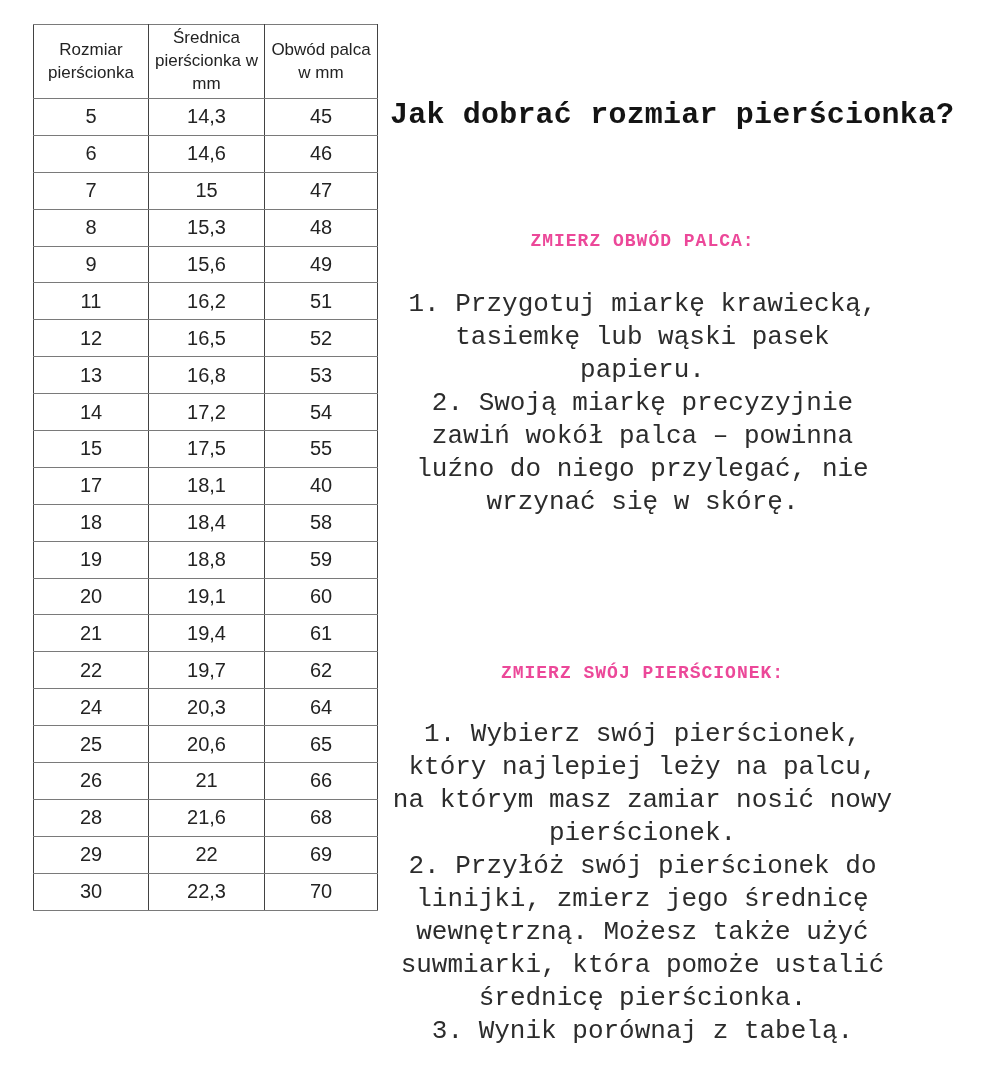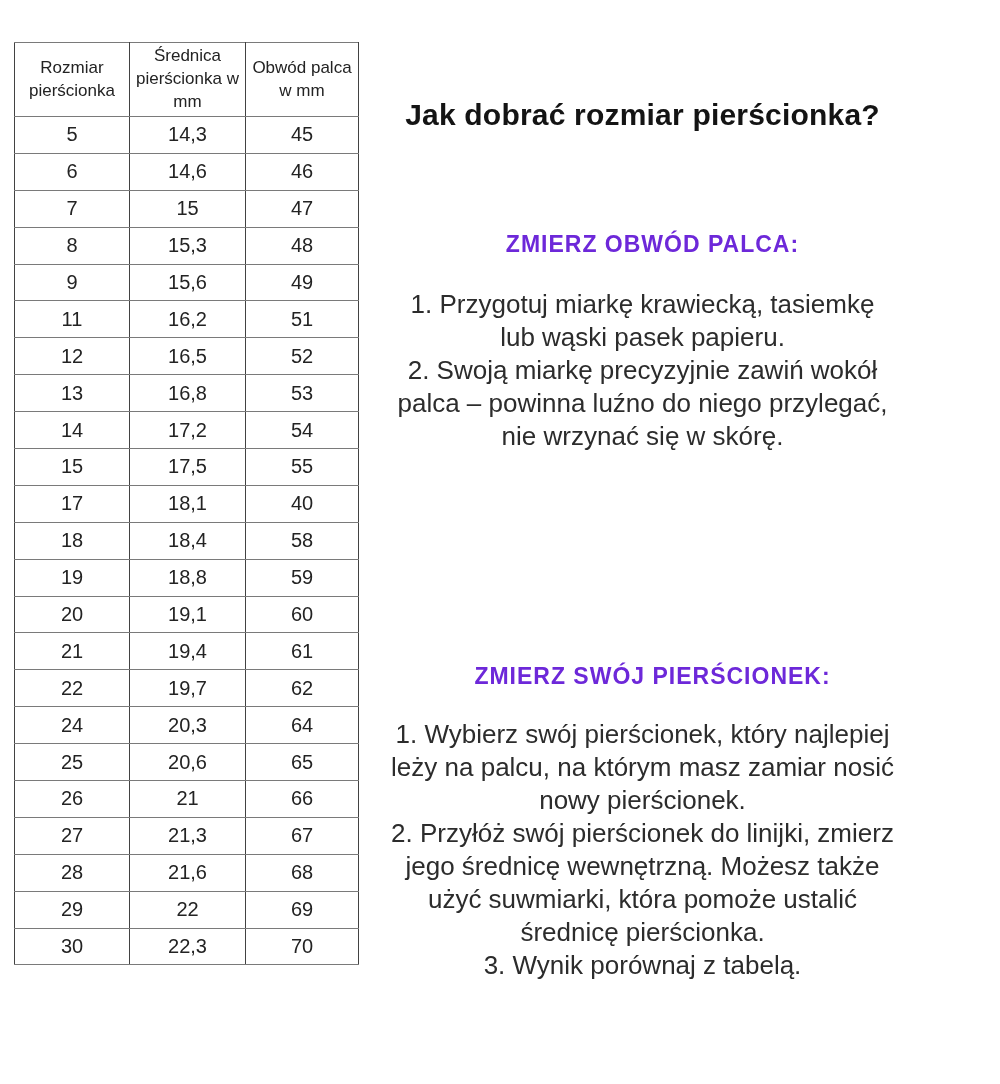--- a/index.html
+++ b/index.html
@@ -12,26 +12,25 @@
     width: 1000px;
     height: 1084px;
     font-family: "Liberation Sans", sans-serif;
     color: #1e1e1e;
     overflow: hidden;
   }
 
   
   .size-table {
     position: absolute;
-    left: 14px;
+    left: 33px;
     top: 24px;
     width: 344px;
     border-collapse: collapse;
     table-layout: fixed;
-    margin-top: 18px;
   }
   .size-table th,
   .size-table td {
     border-top: 1px solid #7a7a7a;
     border-bottom: 1px solid #7a7a7a;
     border-left: 1px solid #424242;
     border-right: 1px solid #424242;
     text-align: center;
     vertical-align: middle;
     font-weight: normal;
@@ -50,40 +49,41 @@
   }
 
   
   .guide {
     position: absolute;
     left: 390px;
     top: 0;
     width: 505px;
     height: 928px;
     text-align: center;
+    font-family: Liberation Mono, monospace;
   }
   .guide-title {
     position: absolute;
     top: 98px;
     left: 0;
     width: 100%;
     font-size: 30px;
     font-weight: bold;
     letter-spacing: 0.2px;
     color: #141414;
     white-space: nowrap;
   }
   .section-heading {
     position: absolute;
-    left: 10px;
+    left: 0;
     width: 100%;
-    font-size: 23px;
+    font-size: 18px;
     font-weight: bold;
     letter-spacing: 1px;
-    color: #6d28d9;
+    color: #ec4899;
   }
   .heading-1 { top: 231px; }
   .heading-2 { top: 663px; }
   .steps {
     position: absolute;
     left: 0;
     width: 100%;
     font-size: 26px;
     line-height: 33px;
     color: #2c2c2c;
@@ -198,25 +198,20 @@
         <td>25</td>
         <td>20,6</td>
         <td>65</td>
       </tr>
       <tr>
         <td>26</td>
         <td>21</td>
         <td>66</td>
       </tr>
       <tr>
-        <td>27</td>
-        <td>21,3</td>
-        <td>67</td>
-      </tr>
-      <tr>
         <td>28</td>
         <td>21,6</td>
         <td>68</td>
       </tr>
       <tr>
         <td>29</td>
         <td>22</td>
         <td>69</td>
       </tr>
       <tr>

